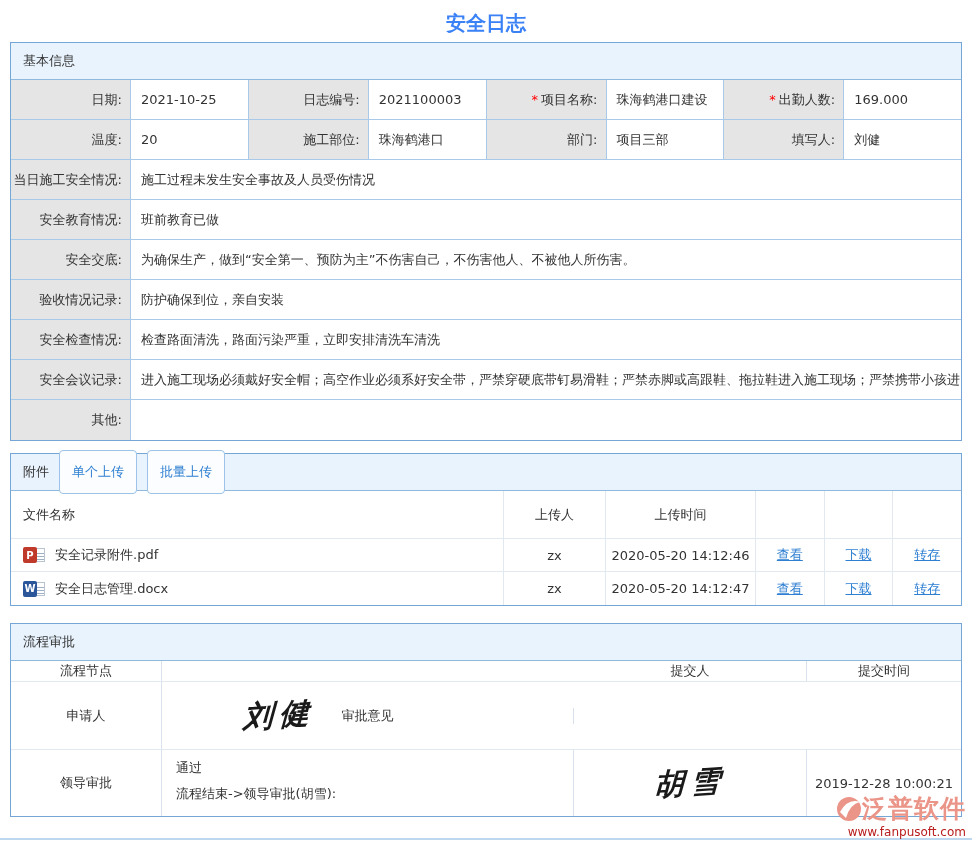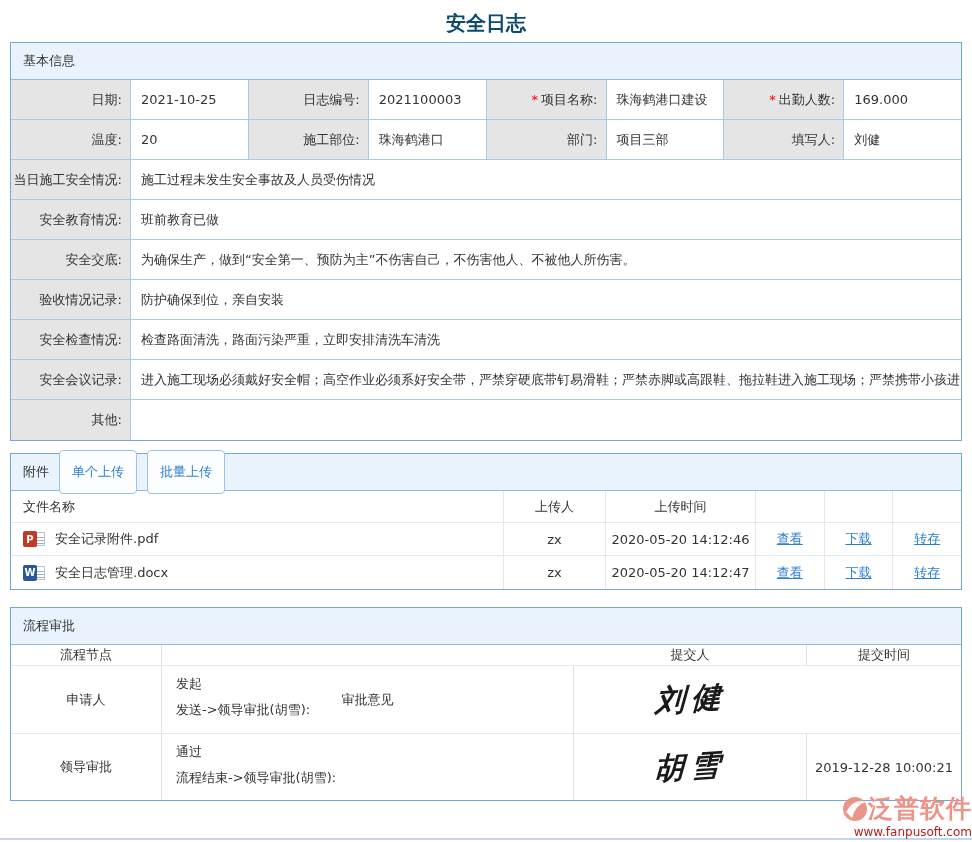--- a/index.html
+++ b/index.html
@@ -1,19 +1,19 @@
 <!DOCTYPE html>
 <html><head>
 <meta charset="utf-8">
 <style>
   * { margin:0; padding:0; box-sizing:border-box; }
   html,body { width:972px; height:842px; background:#ffffff; overflow:hidden; position:relative;
     font-family:"DejaVu Sans","Liberation Sans",sans-serif; font-size:13px; color:#333; }
 
-  .page-title { text-align:center; font-size:20px; font-weight:bold; color:#0c4a6e; padding-top:10px; height:42px; }
+  .page-title { text-align:center; font-size:20px; font-weight:bold; color:#3b82f6; padding-top:10px; height:42px; }
 
   .box { margin:0 10px; border:1px solid #74a7d6; background:#fff; }
   .box + .box { margin-top:12px; }
 
   .section-strip { background:#e9f3fd; border-bottom:1px solid #8fbade; display:flex; align-items:center;
     padding:0 12px; height:37px; color:#333; }
 
   
   .grid-row { display:flex; height:40px; border-bottom:1px solid #a9c9e8; }
   .grid-row:last-child { border-bottom:none; }
@@ -28,21 +28,21 @@
   .upload-btn { display:inline-block; margin-left:10px; padding:12px 12px; border:1px solid #9dc3e8;
     border-radius:4px; background:#fbfdff; color:#2e7fd1; font-size:13px; cursor:pointer; }
   .attach-row { display:flex; align-items:stretch; border-bottom:1px solid #e2e8f0; }
   .attach-row:last-child { border-bottom:none; }
   .attach-row > div { display:flex; align-items:center; border-right:1px solid #e2e8f0; }
   .attach-row > div:last-child { border-right:none; }
   .col-name { flex:0 0 493px; padding-left:12px; }
   .col-uploader { flex:0 0 102px; justify-content:center; }
   .col-time { flex:0 0 150px; justify-content:center; }
   .col-act { flex:1 1 0; justify-content:center; }
-  .attach-head { height:32px; color:#333; }
+  .attach-head { height:48px; color:#333; }
   .attach-data { height:33px; }
   a.action-link { color:#2e7fd1; text-decoration:underline; cursor:pointer; }
 
   .file-icon { display:inline-flex; align-items:flex-start; margin-right:8px; position:relative; width:24px; height:18px; }
   .icon-letter { width:14px; height:16px; border-radius:2px; color:#fff; font-size:10px; font-weight:bold;
     display:flex; align-items:center; justify-content:center; z-index:2; margin-top:1px; }
   .pdf .icon-letter { background:#c03a2b; }
   .word .icon-letter { background:#2b579a; }
   .icon-page { width:10px; height:14px; margin-left:-2px; margin-top:2px; background:#fff; border:1px solid #b9c4d0;
     background-image:repeating-linear-gradient(#fff 0 2px, #9fb0c4 2px 3px); background-size:7px 100%;
@@ -59,21 +59,21 @@
   .ac-opinion > div { line-height:20px; }
   .ac-sign { flex:0 0 233px; }
   .ac-time { flex:1 1 0; }
   .appr-head { height:21px; color:#333; }
   .appr-data1 { height:68px; }
   .appr-data2 { height:66px; }
   .signature { font-family:"DejaVu Serif","Liberation Serif",serif; font-style:italic; font-weight:bold;
     font-size:30px; color:#1a1a1a; transform:rotate(-4deg) skewX(-6deg); letter-spacing:6px; }
 
   
-  .watermark { position:absolute; right:0; top:792px; text-align:right; z-index:5; pointer-events:none; }
+  .watermark { position:absolute; right:6px; top:792px; text-align:right; z-index:5; pointer-events:none; }
   .wm-line1 { display:flex; align-items:center; justify-content:flex-end; }
   .wm-brand { font-size:25px; font-weight:bold; color:#eb9488; letter-spacing:1px; }
   .wm-url { font-size:12px; color:#b91c1c; margin-top:0px; }
 
   .bottom-divider { position:absolute; left:0; right:0; top:838px; height:2px; background:#bcd7ee; }
 </style>
 </head>
 <body>
 
 <div class="page-title">安全日志</div>
@@ -229,24 +229,20 @@
 
   <div class="appr-row appr-head">
     <div class="ac-node">流程节点</div>
     <div class="ac-opinion" style="justify-content:center !important; align-items:center !important;margin-top:47px;">审批意见</div>
     <div class="ac-sign">提交人</div>
     <div class="ac-time">提交时间</div>
   </div>
 
   <div class="appr-row appr-data1">
     <div class="ac-node">申请人</div>
-    <div class="ac-opinion">
-      <div>发起</div>
-      <div>发送-&gt;领导审批(胡雪):</div>
-    </div>
     <div class="ac-sign">
       <span class="signature">刘健</span>
     </div>
   </div>
 
   <div class="appr-row appr-data2">
     <div class="ac-node">领导审批</div>
     <div class="ac-opinion">
       <div>通过</div>
       <div>流程结束-&gt;领导审批(胡雪):</div>

